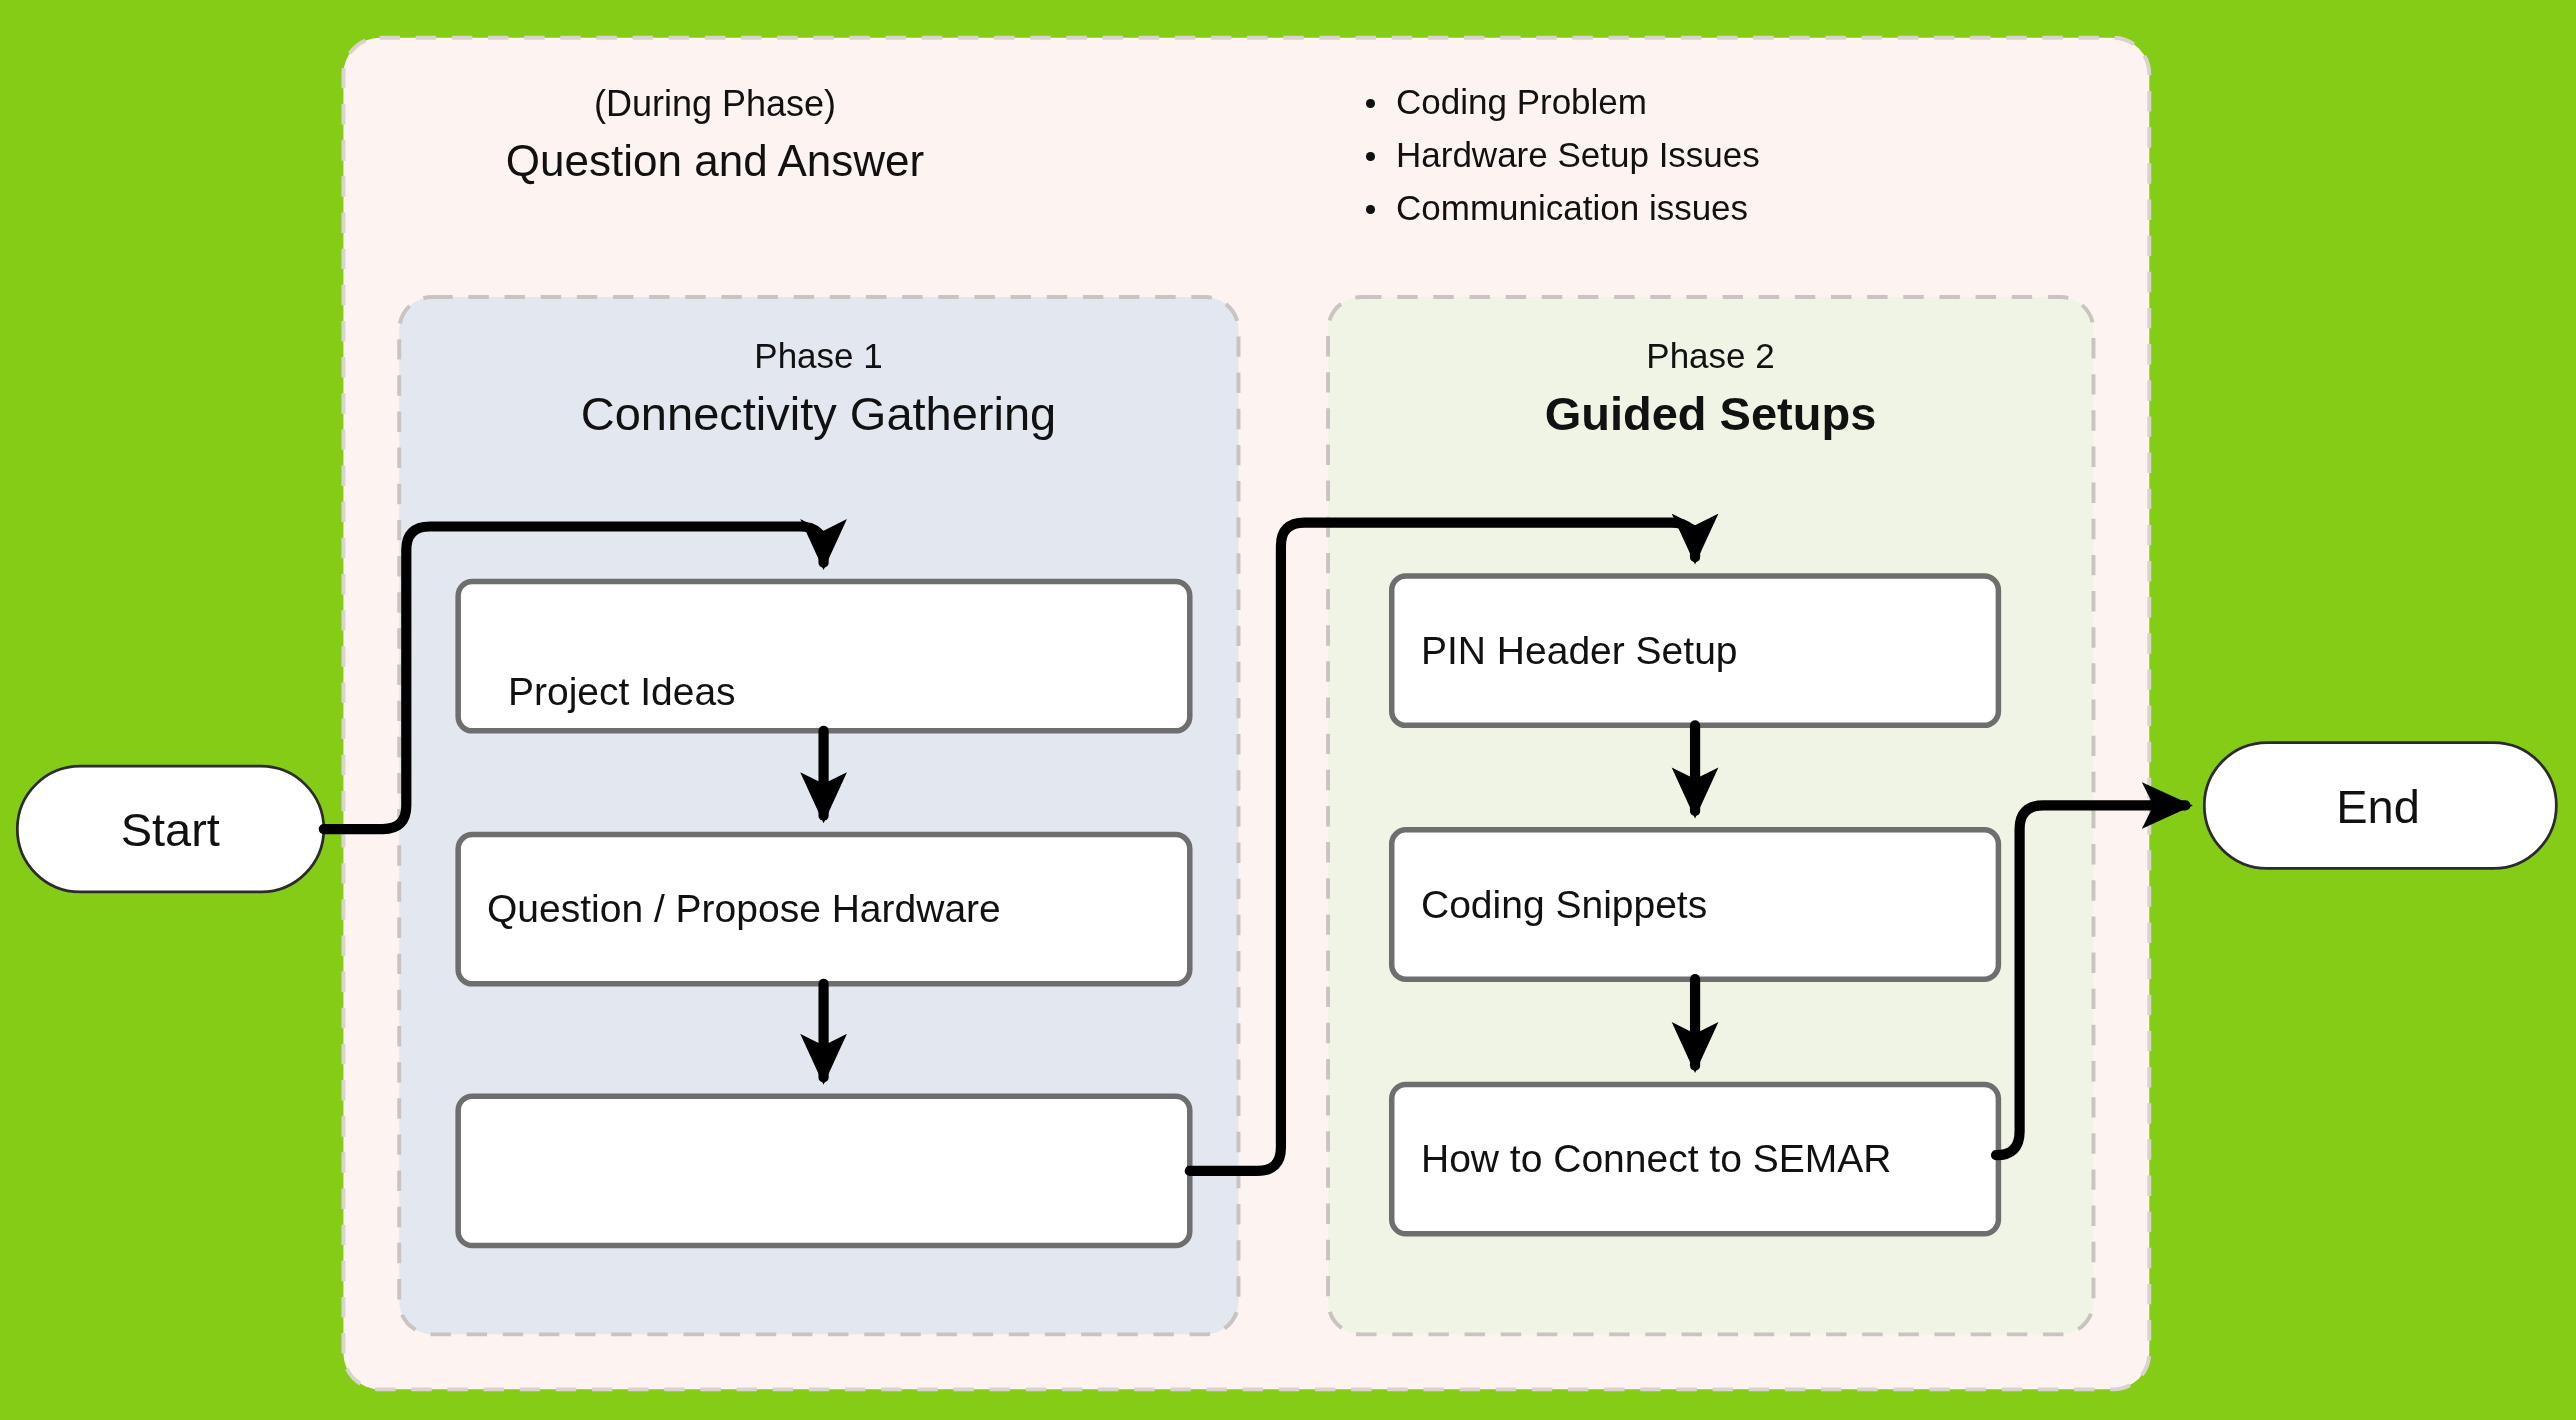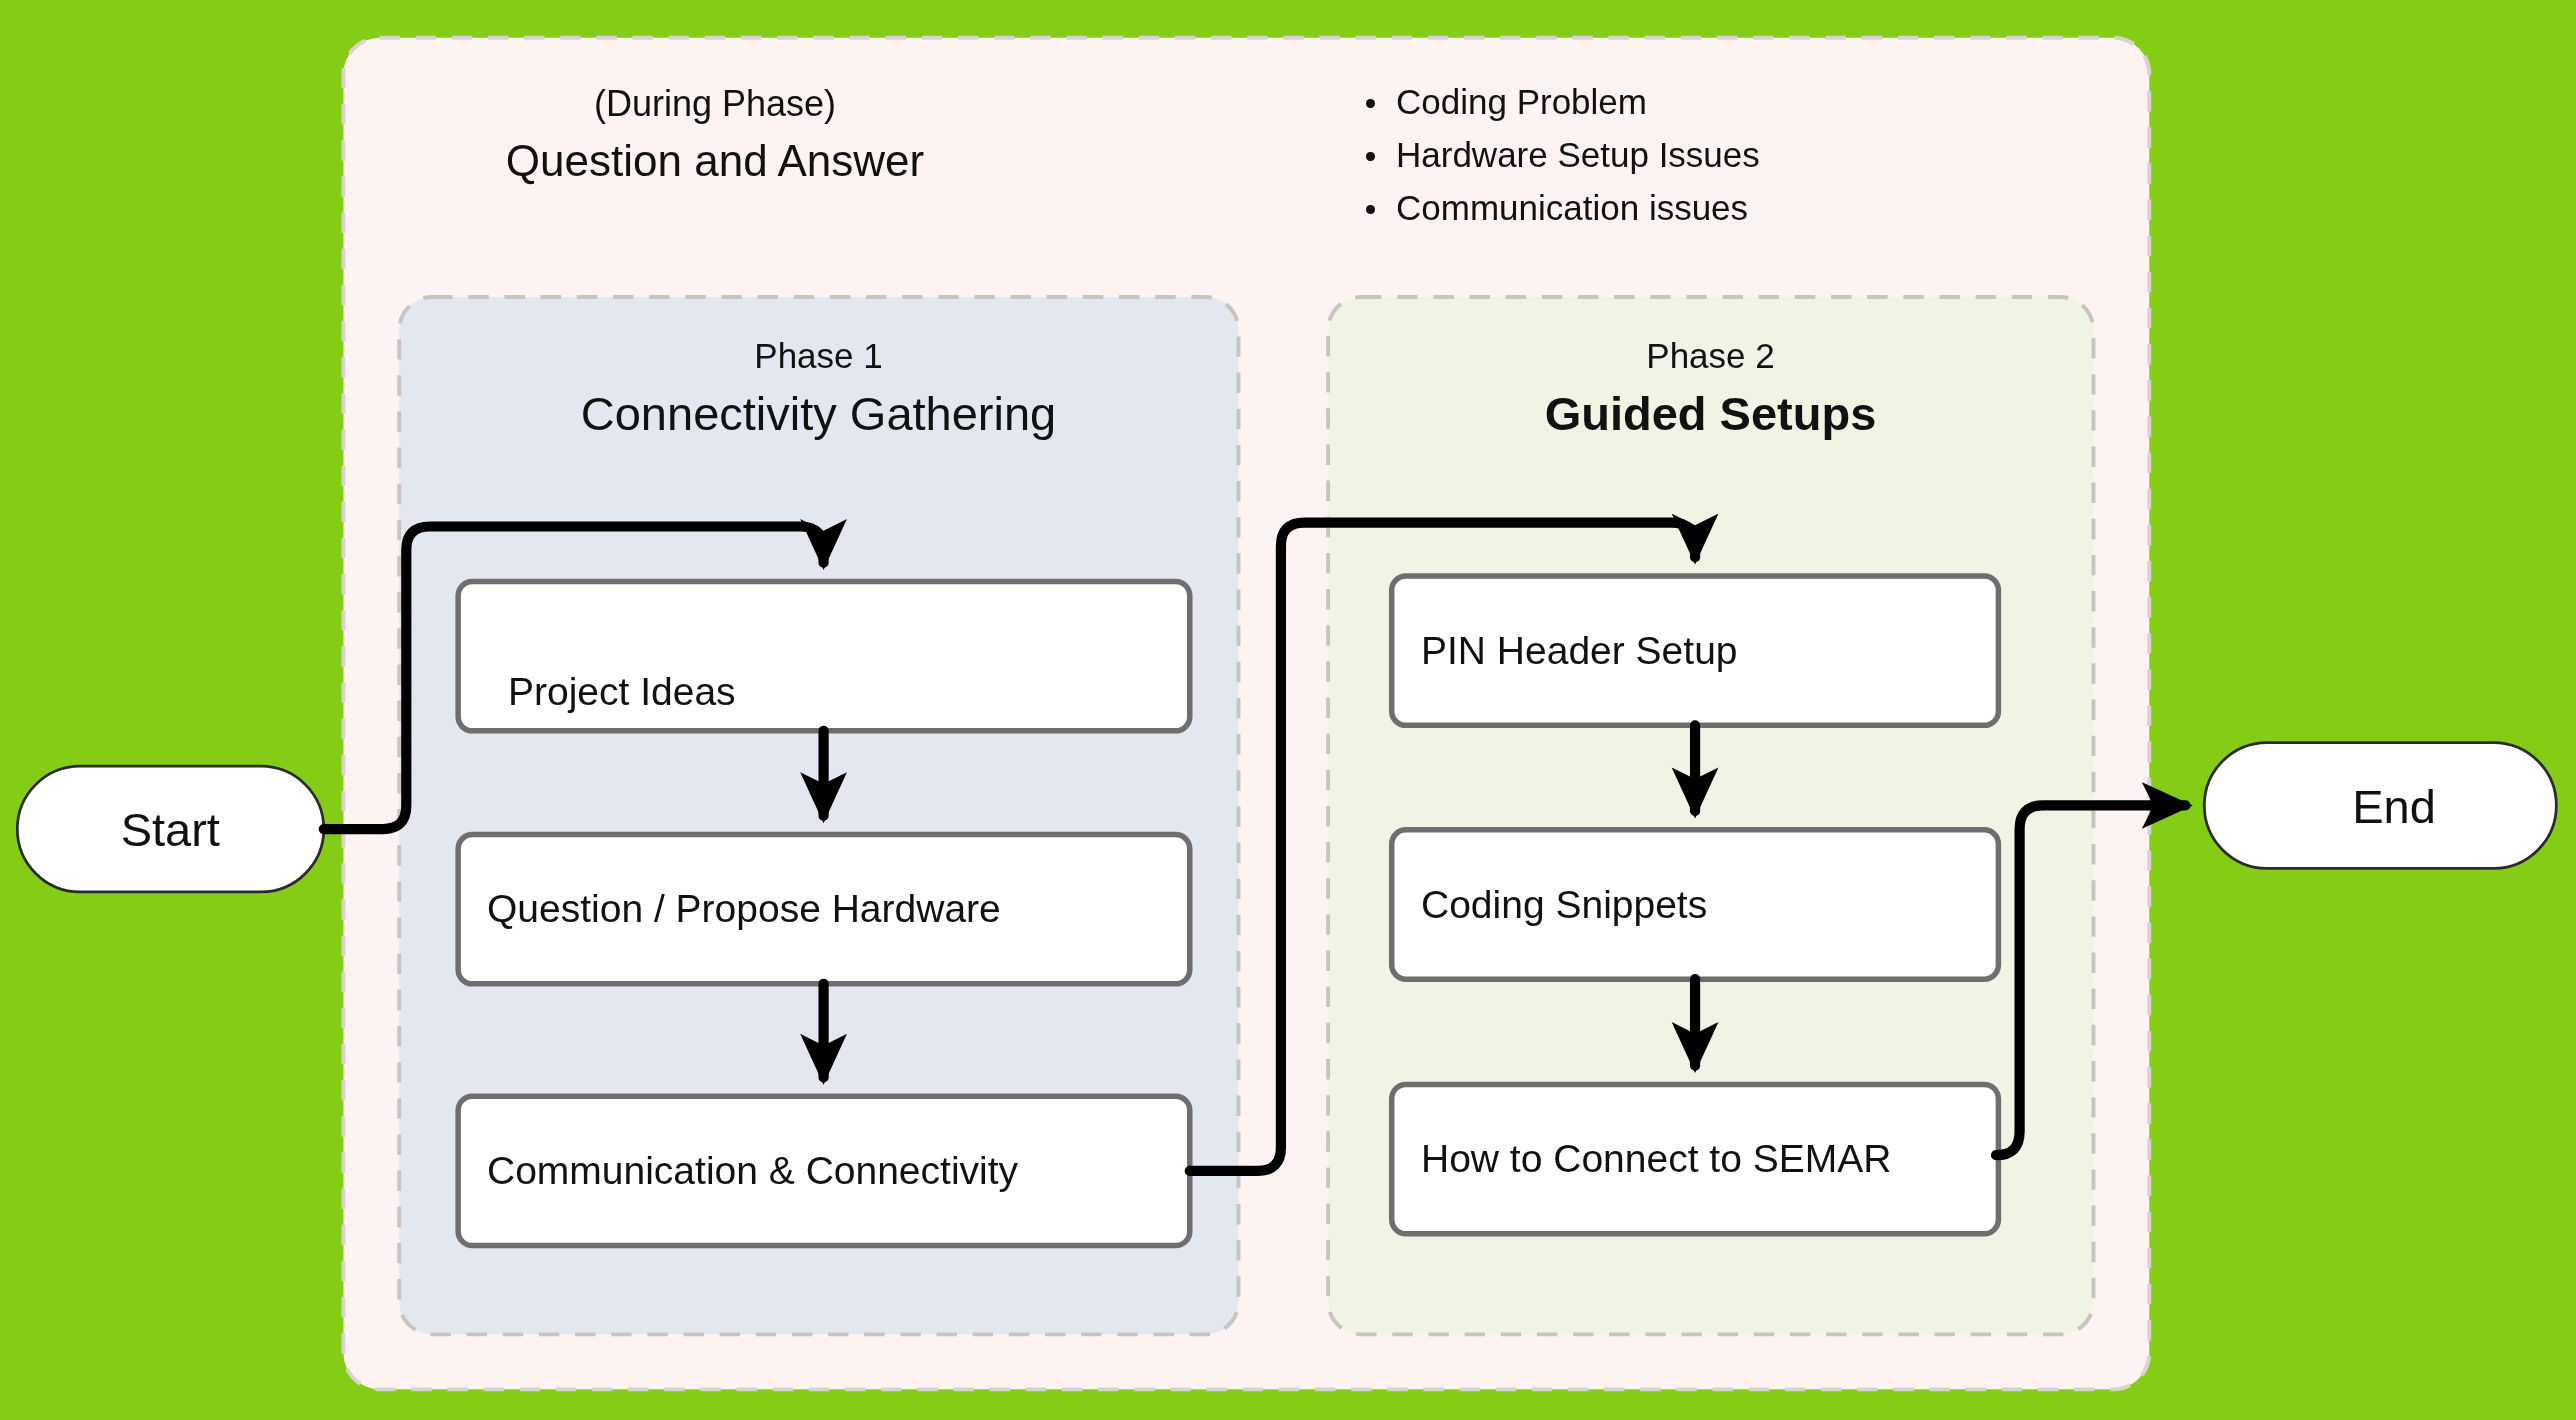--- a/index.html
+++ b/index.html
@@ -139,23 +139,22 @@
   </ul>
 
   <div class="lbl phase-sub" style="left:399px; top:336px; width:839px;">Phase 1</div>
   <div class="lbl phase-main" style="left:399px; top:387px; width:839px;">Connectivity Gathering</div>
 
   <div class="lbl phase-sub" style="left:1328px; top:336px; width:765px;">Phase 2</div>
   <div class="lbl phase-main" style="left:1328px; top:387px; width:765px;font-weight:bold;">Guided Setups</div>
 
   <div class="lbl node-text" style="left:508px; top:634px;margin-top:36px;">Project Ideas</div>
   <div class="lbl node-text" style="left:487px; top:887px;">Question / Propose Hardware</div>
-  <div class="lbl node-text" style="left:487px; top:1149px;">Communication &amp; Connectivity</div>
 
   <div class="lbl node-text" style="left:1421px; top:629px;">PIN Header Setup</div>
   <div class="lbl node-text" style="left:1421px; top:883px;">Coding Snippets</div>
   <div class="lbl node-text" style="left:1421px; top:1137px;">How to Connect to SEMAR</div>
 
   <div class="lbl terminal-text" style="left:17.3px; top:803px; width:306px;">Start</div>
-  <div class="lbl terminal-text" style="left:2204px; top:780px; width:348px;margin-left:16px;">End</div>
+  <div class="lbl terminal-text" style="left:2204px; top:780px; width:348px;">End</div>
 
 </div>
 
 
 </body></html>

